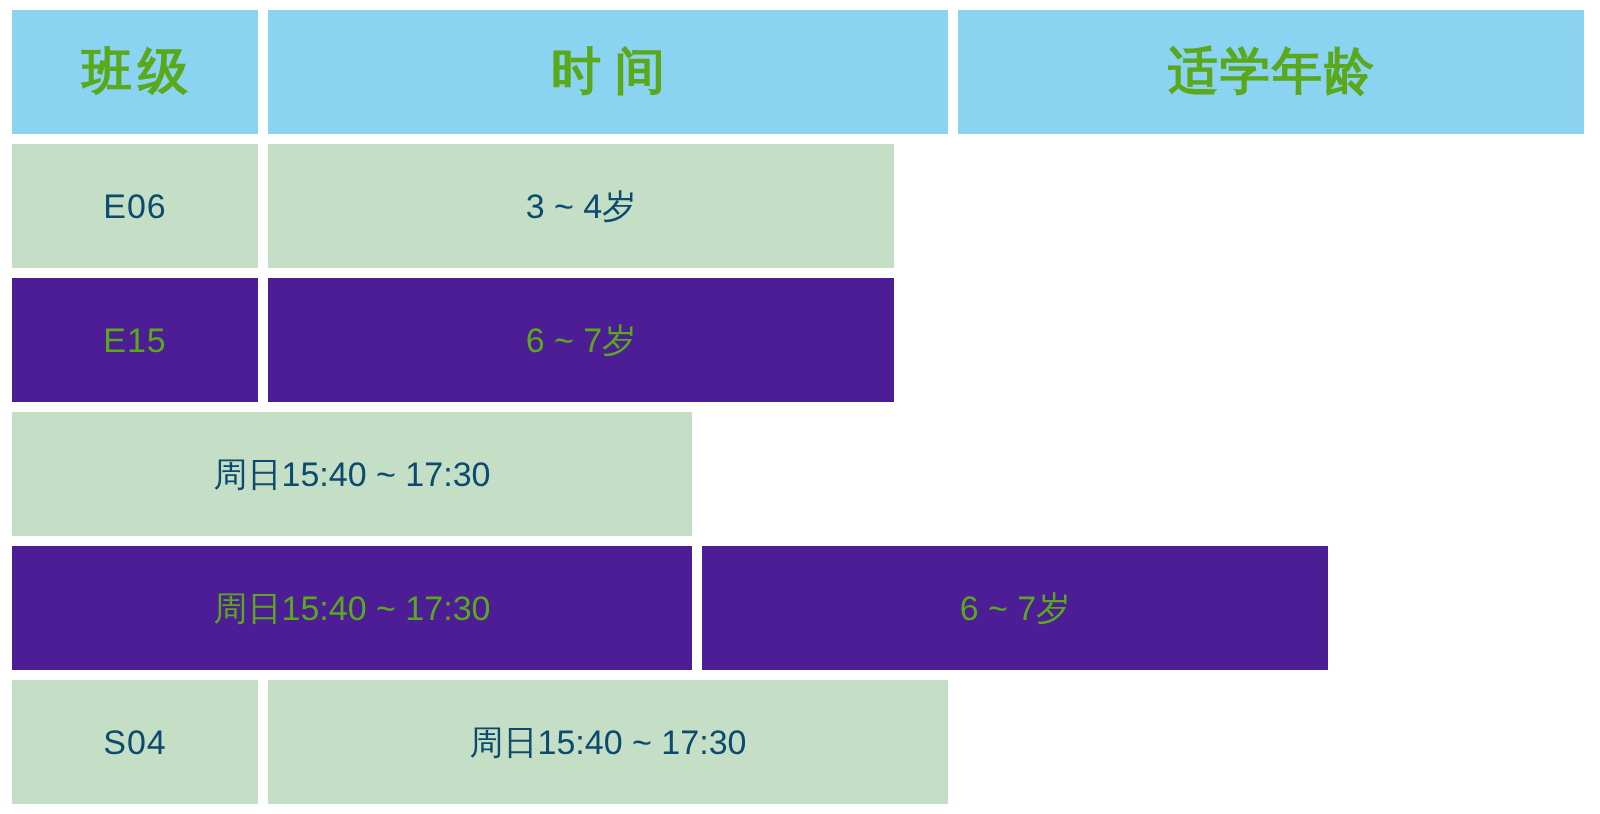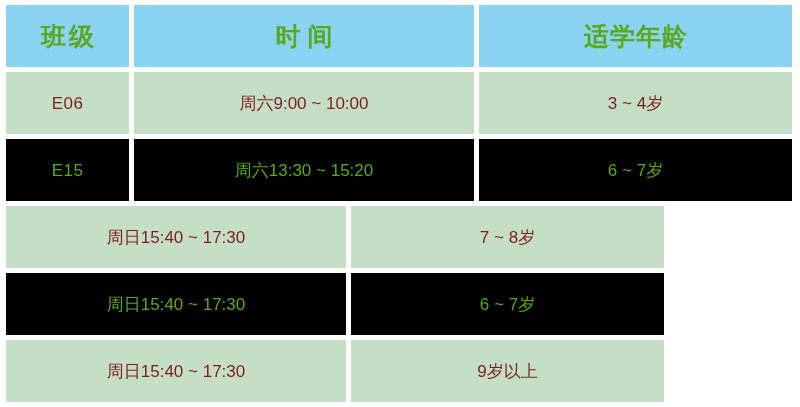--- a/index.html
+++ b/index.html
@@ -55,24 +55,24 @@
     font-size: 25px;
     font-weight: bold;
   }
   .row-header .col-class  { letter-spacing: 3px; text-indent: 3px; }
   .row-header .col-time   { letter-spacing: 7px; text-indent: 7px; }
   .row-header .col-age    { letter-spacing: 1px; text-indent: 1px; }
 
   
   .row-green .cell {
     background: #c5dec6;
-    color: #7f1d1d;
+    color: #0c4a6e;
   }
   .row-blue .cell {
-    background: #000000;
+    background: #4c1d95;
     color: #5aa81c;
   }
   .body-cell {
     font-size: 17px;
     font-weight: normal;
   }
   .body-cell.col-class { letter-spacing: 0.5px; }
 </style>
 </head>
 <body>
@@ -80,38 +80,35 @@
 <div id="schedule-table">
 
   <div class="table-row row-header">
     <div class="cell col-class">班级</div>
     <div class="cell col-time">时间</div>
     <div class="cell col-age">适学年龄</div>
   </div>
 
   <div class="table-row row-green">
     <div class="cell body-cell col-class">E06</div>
-    <div class="cell body-cell col-time">周六9:00 ~ 10:00</div>
     <div class="cell body-cell col-age">3 ~ 4岁</div>
   </div>
 
   <div class="table-row row-blue">
     <div class="cell body-cell col-class">E15</div>
-    <div class="cell body-cell col-time">周六13:30 ~ 15:20</div>
     <div class="cell body-cell col-age">6 ~ 7岁</div>
   </div>
 
   <div class="table-row row-green">
     <div class="cell body-cell col-time">周日15:40 ~ 17:30</div>
-    <div class="cell body-cell col-age">7 ~ 8岁</div>
   </div>
 
   <div class="table-row row-blue">
     <div class="cell body-cell col-time">周日15:40 ~ 17:30</div>
     <div class="cell body-cell col-age">6 ~ 7岁</div>
   </div>
 
   <div class="table-row row-green">
+    <div class="cell body-cell col-class">S04</div>
     <div class="cell body-cell col-time">周日15:40 ~ 17:30</div>
-    <div class="cell body-cell col-age">9岁以上</div>
   </div>
 
 </div>
 
 </body></html>

